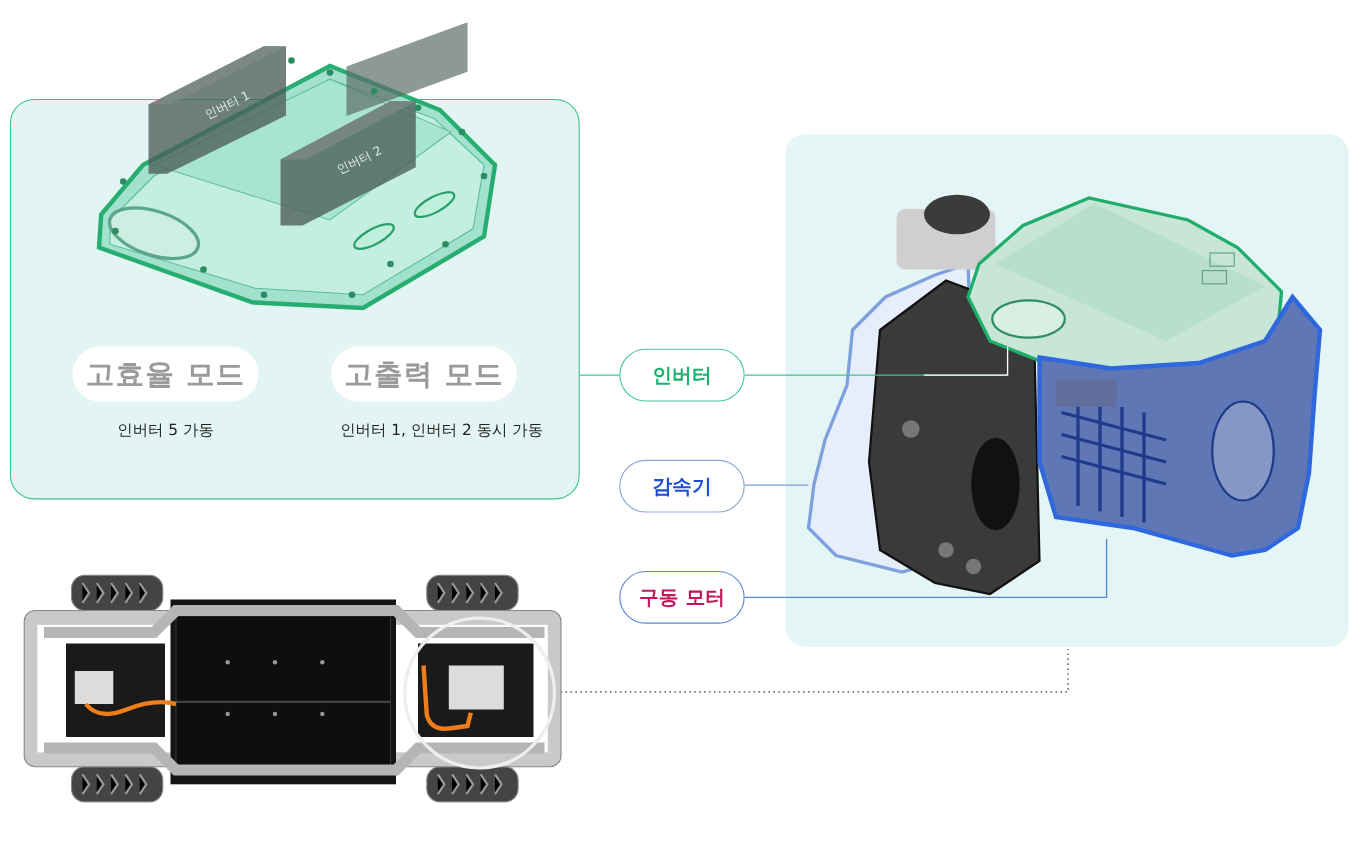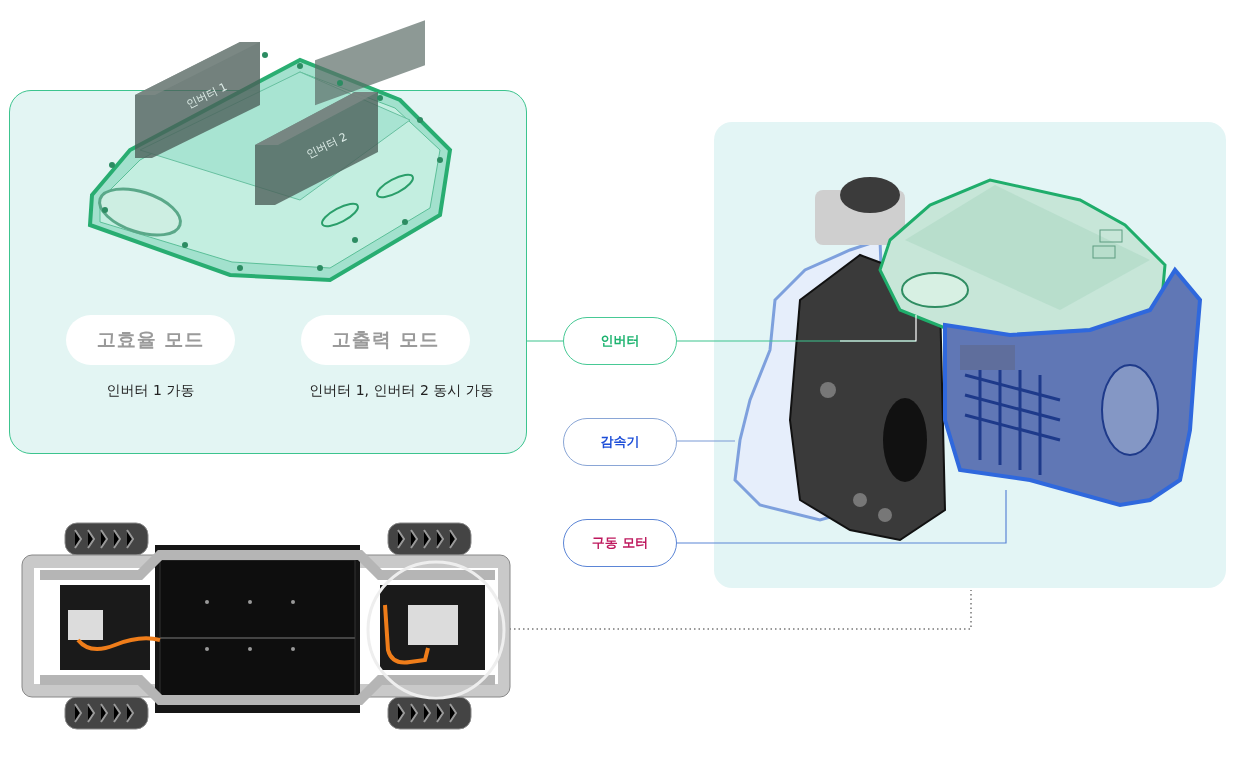--- a/index.html
+++ b/index.html
@@ -11,30 +11,30 @@
     background: #e3f5f3; border: 1.5px solid #3cc48e; border-radius: 22px;
   }
   .right-panel {
     position: absolute; left: 714px; top: 122px; width: 512px; height: 466px;
     background: #e3f5f5; border-radius: 18px;
   }
 
   .mode-pill {
     position: absolute; height: 50px; background: #ffffff; border-radius: 25px;
     display: flex; align-items: center; justify-content: center;
-    color: #9a9a9a; font-size: 19px; font-weight: bold; letter-spacing: 1px;
+    color: #9a9a9a; font-size: 26px; font-weight: bold; letter-spacing: 1px;
   }
   .mode-desc {
     position: absolute; font-size: 14px; color: #222; text-align: center; white-space: nowrap;
   }
 
   .callout-pill {
     position: absolute; left: 563px; width: 114px; height: 48px; border-radius: 24px;
     background: #ffffff; display: flex; align-items: center; justify-content: center;
-    font-size: 13px; font-weight: bold; border: 1.5px solid;
+    font-size: 18px; font-weight: bold; border: 1.5px solid;
   }
   .pill-inverter { top: 317px; color: #1cb36f; border-color: #47c995; }
   .pill-reducer  { top: 418px; color: #1d4ed8; border-color: #8aa6d6; }
   .pill-motor    { top: 519px; color: #be185d; border-color: #5b85d6; }
   .svgabs { position: absolute; left: 0; top: 0; }
 </style>
 </head>
 <body>
 
 <div class="left-panel"></div>
@@ -72,21 +72,21 @@
       <circle cx="105" cy="210" r="3"></circle>
     <circle cx="112" cy="165" r="3"></circle>
   </g>
 </svg>
 <div style="position:absolute;left:185px;top:88px;font-size:11px;color:#dfeee9;transform:rotate(-26deg);">인버터 1</div>
 <div style="position:absolute;left:305px;top:138px;font-size:11px;color:#dfeee9;transform:rotate(-26deg);">인버터 2</div>
 
 <div class="mode-pill" style="left:66px;top:315px;width:169px;">
   <span>고효율 모드</span>
 </div>
-<div class="mode-desc" style="left:66px;top:382px;width:169px;">인버터 1 가동</div>
+<div class="mode-desc" style="left:66px;top:382px;width:169px;">인버터 5 가동</div>
 
 <div class="mode-pill" style="left:301px;top:315px;width:169px;">
   <span>고출력 모드</span>
 </div>
 <div class="mode-desc" style="left:286px;top:382px;width:231px;">인버터 1, 인버터 2 동시 가동</div>
 
 <div class="right-panel"></div>
 
 <svg class="svgabs" width="1240" height="770" style="pointer-events:none">
 

